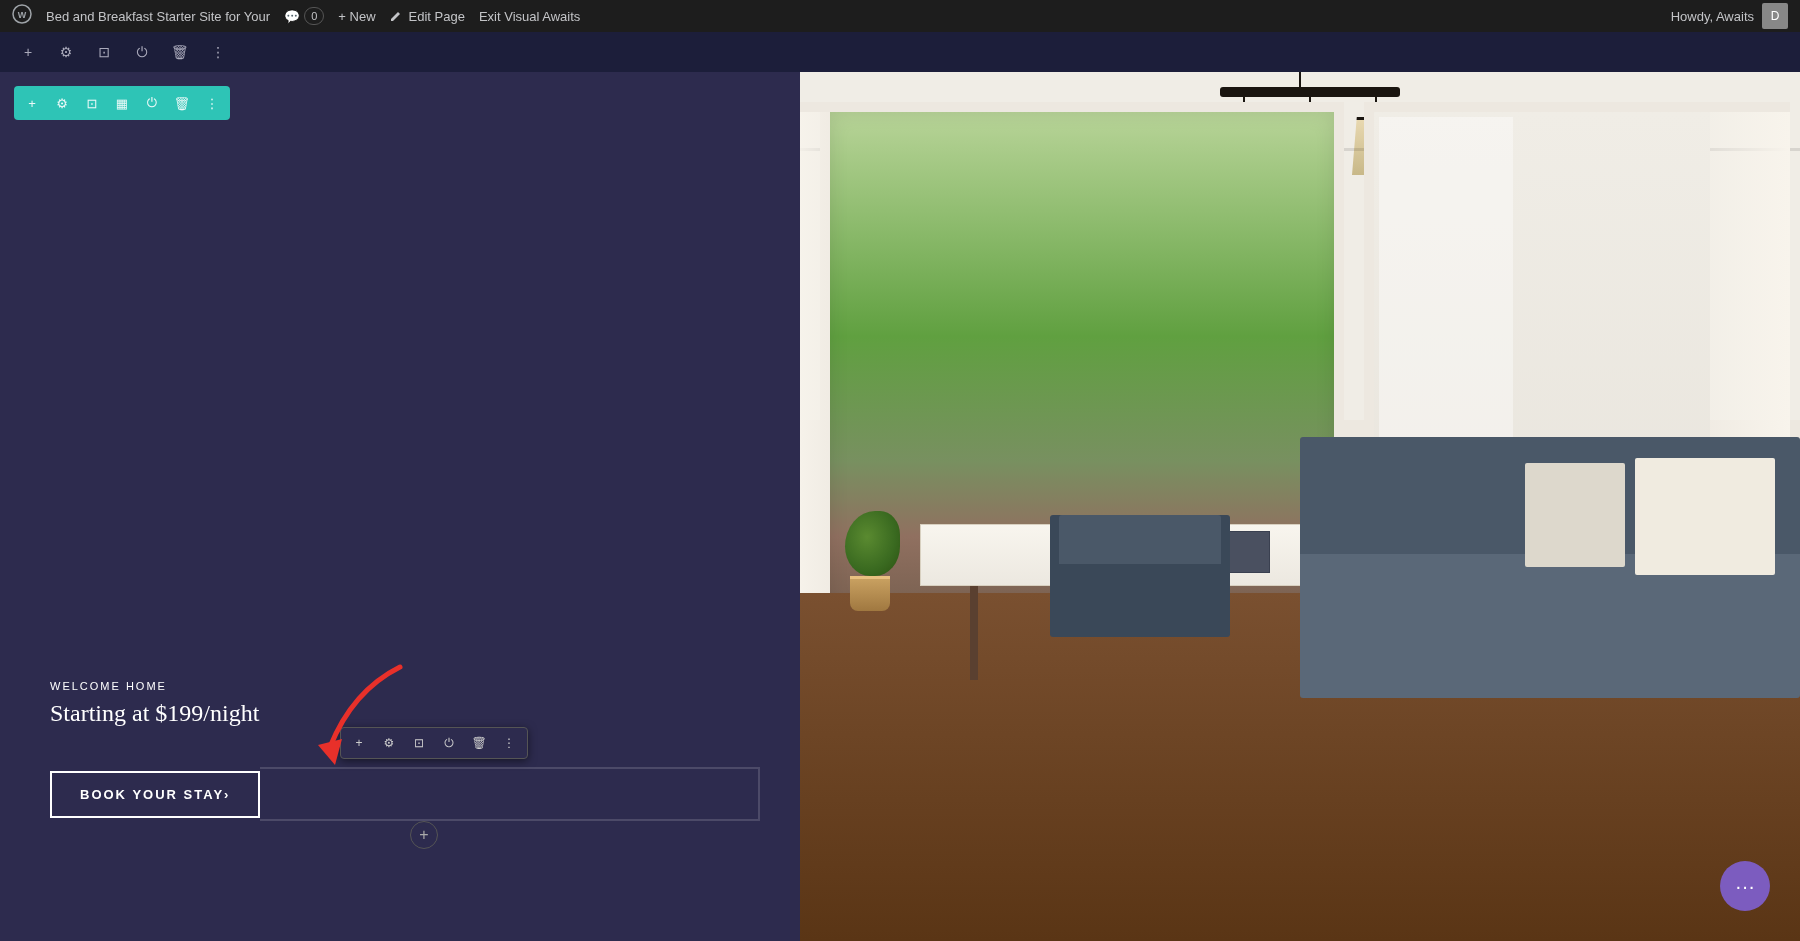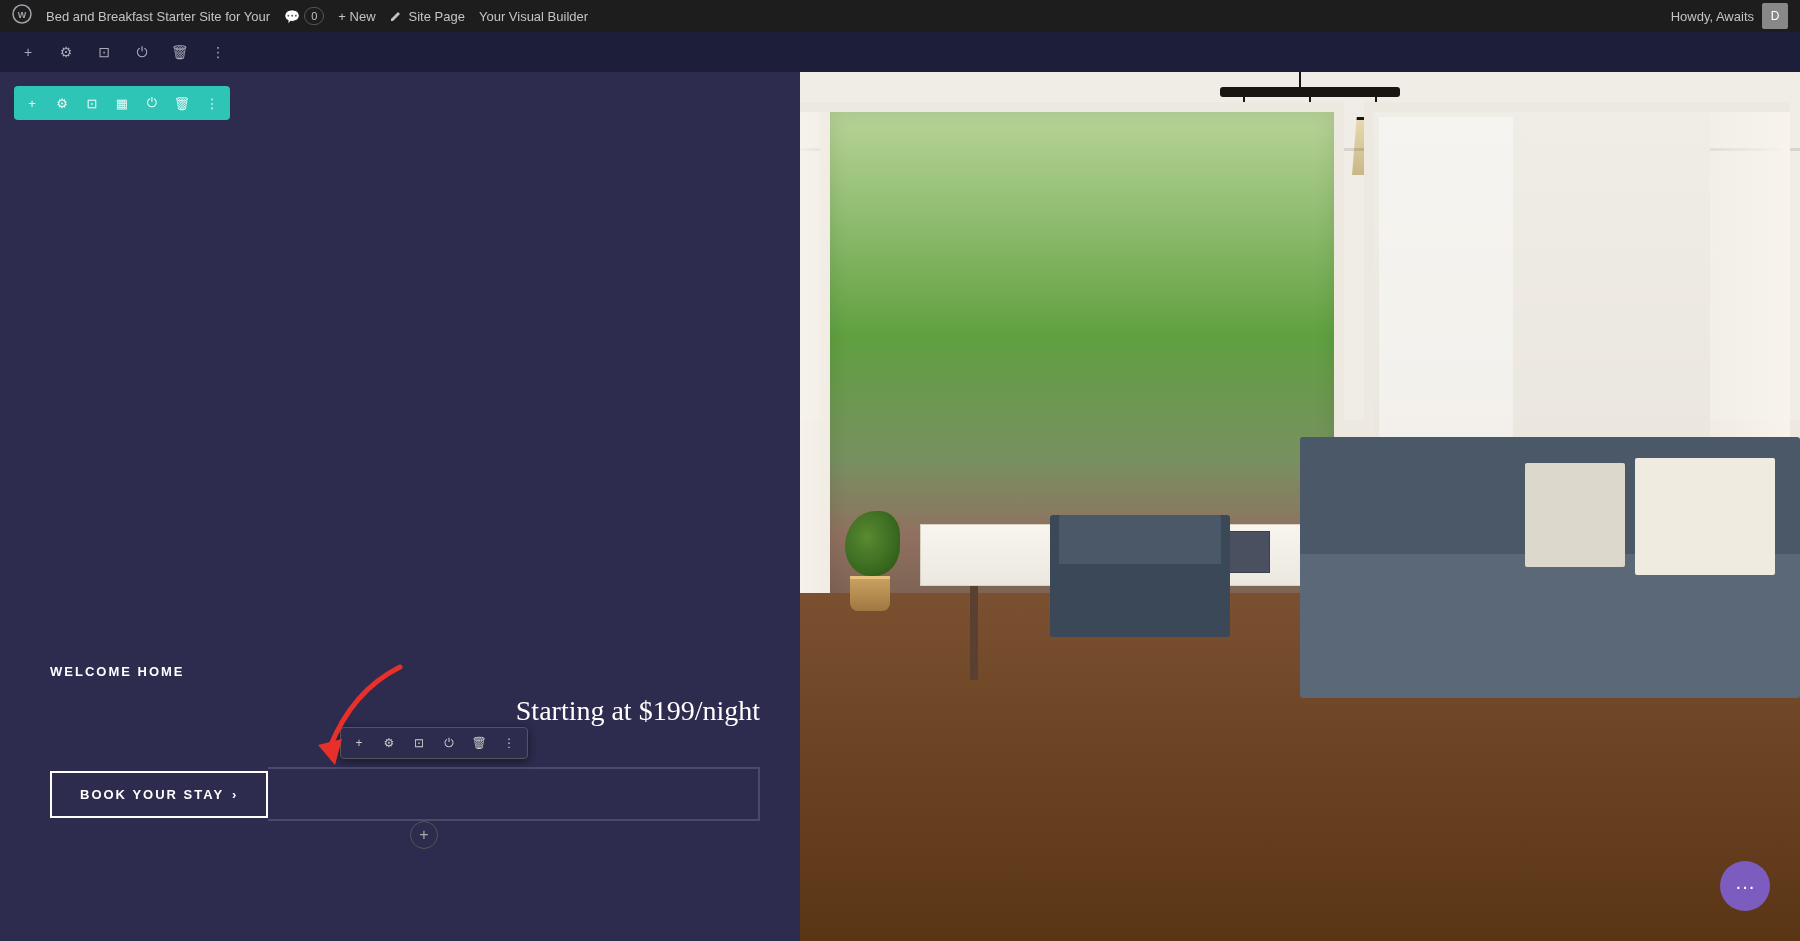--- a/index.html
+++ b/index.html
@@ -138,55 +138,53 @@
       justify-content: center;
       border-radius: 3px;
       cursor: pointer;
       color: rgba(255,255,255,0.9);
       font-size: 13px;
     }
 
     
     .welcome-label {
       color: #fff;
-      font-size: 13px;
-      font-weight: 700;
+      font-size: 11px;
+      font-weight: 400;
       letter-spacing: 2px;
       text-transform: uppercase;
-      margin-bottom: 16px;
+      margin-bottom: 8px;
     }
 
     .headline {
       color: #fff;
       font-size: 72px;
       font-weight: 400;
       line-height: 1.1;
       font-family: Georgia, 'Times New Roman', serif;
       margin-bottom: 20px;
     }
 
     .subheadline {
       color: #fff;
-      font-size: 28px;
+      font-size: 24px;
       font-weight: 400;
       margin-bottom: 40px;
       font-family: Georgia, 'Times New Roman', serif;
-      text-align: right;
     }
 
     
     .button-area {
       position: relative;
       display: inline-block;
     }
 
     .book-button {
       display: inline-flex;
       align-items: center;
-      gap: 8px;
       border: 2px solid #fff;
       color: #fff;
       background: transparent;
       padding: 14px 28px;
       font-size: 13px;
       font-weight: 700;
       letter-spacing: 2px;
       text-transform: uppercase;
       cursor: pointer;
       white-space: nowrap;
@@ -354,24 +352,24 @@
     <span class="admin-bar-item">
       💬 <span class="notif-badge">0</span>
     </span>
 
     <span class="admin-bar-item">+ New</span>
 
     <span class="admin-bar-item">
       <svg width="12" height="12" viewBox="0 0 12 12" fill="#c3c4c7" style="display:inline;margin-right:3px;">
         <path d="M1 9l7-7 2 2-7 7H1V9z"></path>
       </svg>
-      <span>Site Page</span>
+      <span>Edit Page</span>
     </span>
 
-    <span class="admin-bar-item">Your Visual Builder</span>
+    <span class="admin-bar-item">Exit Visual Awaits</span>
   </div>
 
   <div class="admin-bar-right">
     <span>Howdy, Awaits</span>
     <div class="howdy-avatar">D</div>
   </div>
 </div>
 
 <div id="divi-bar">
   <div class="divi-bar-icon">+</div>

